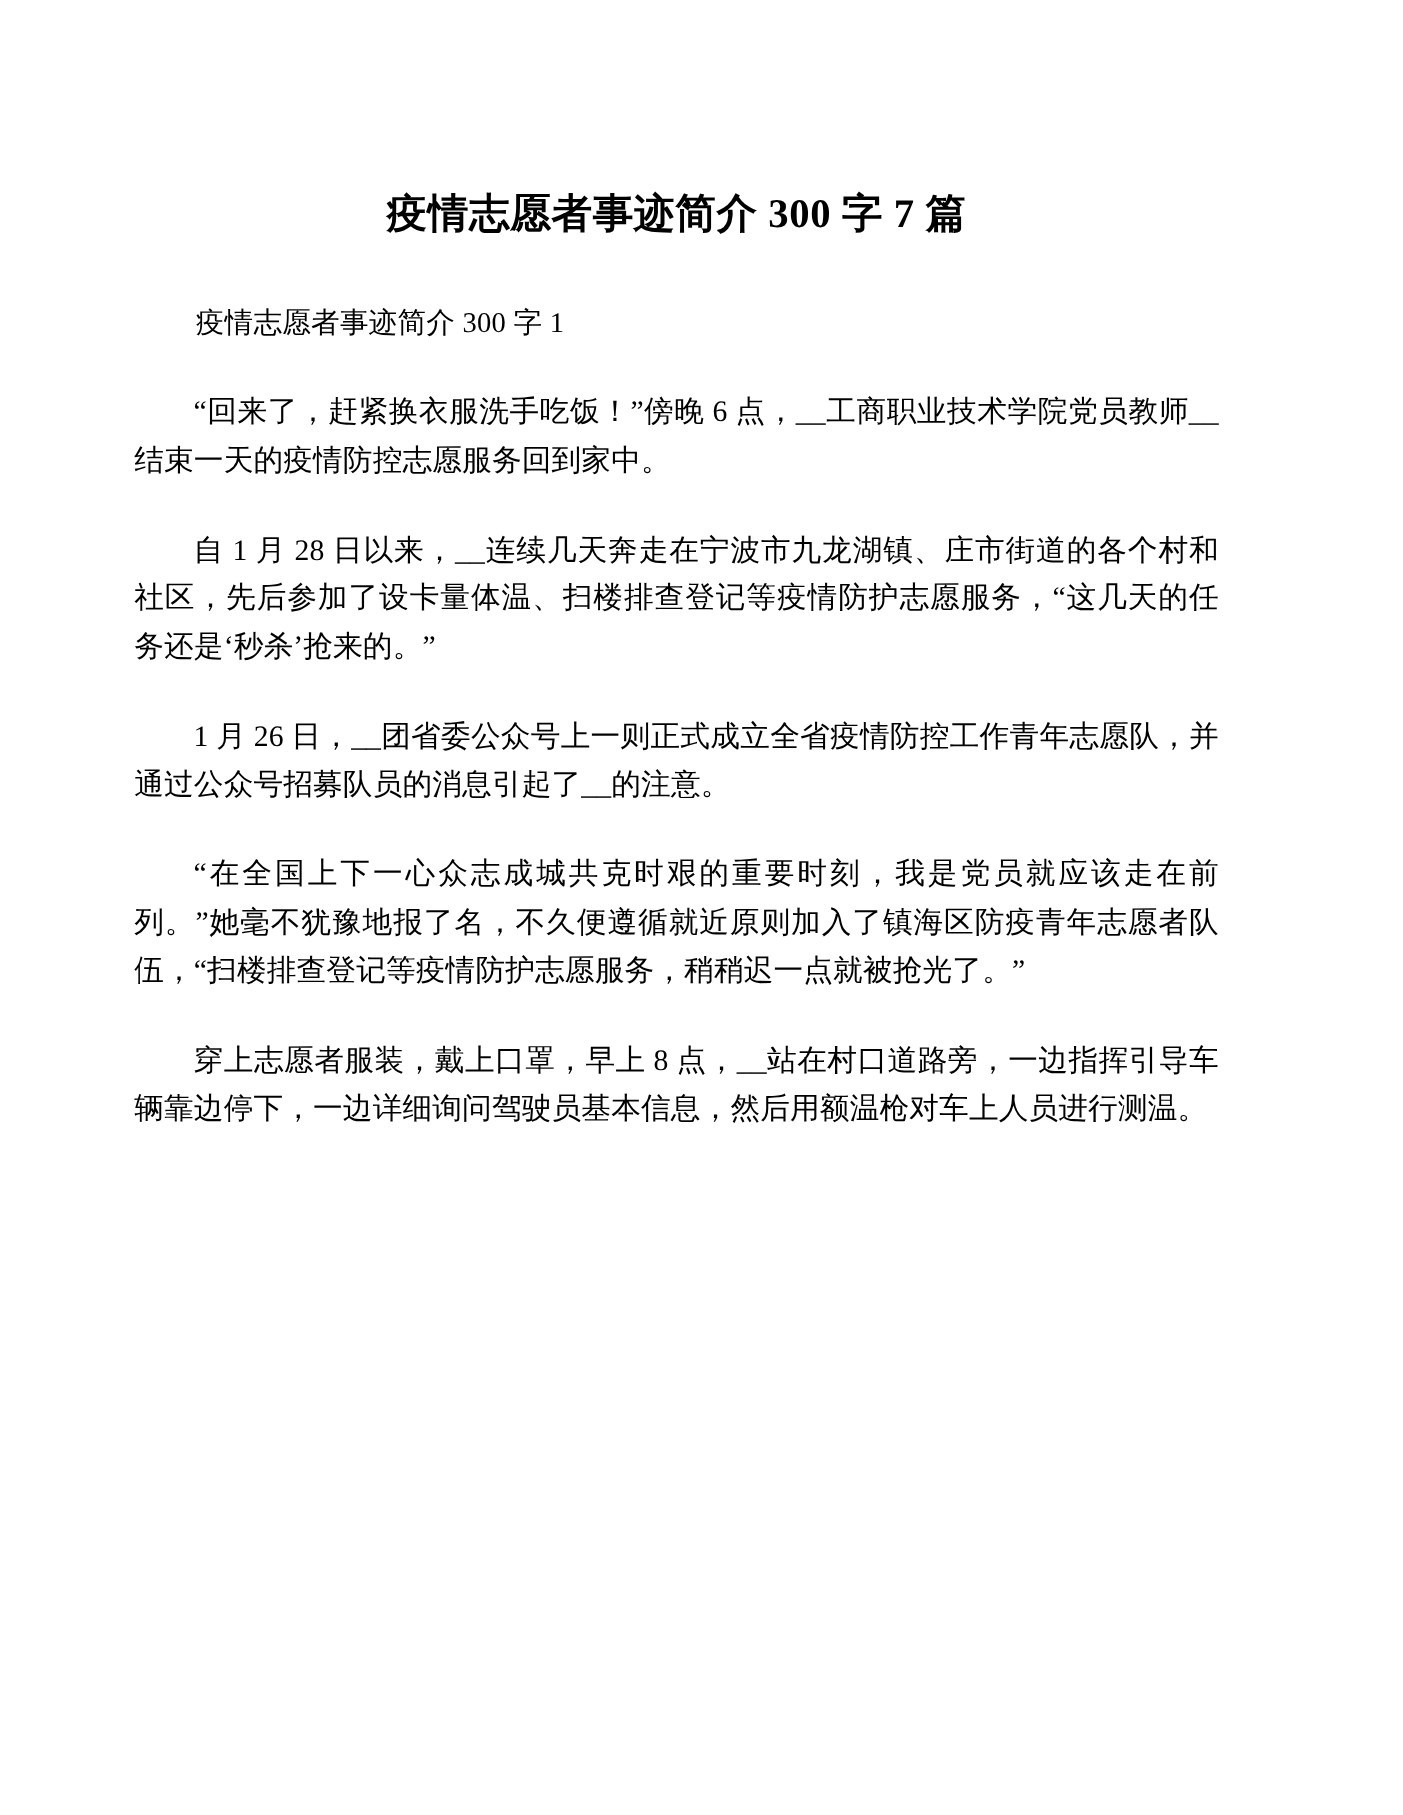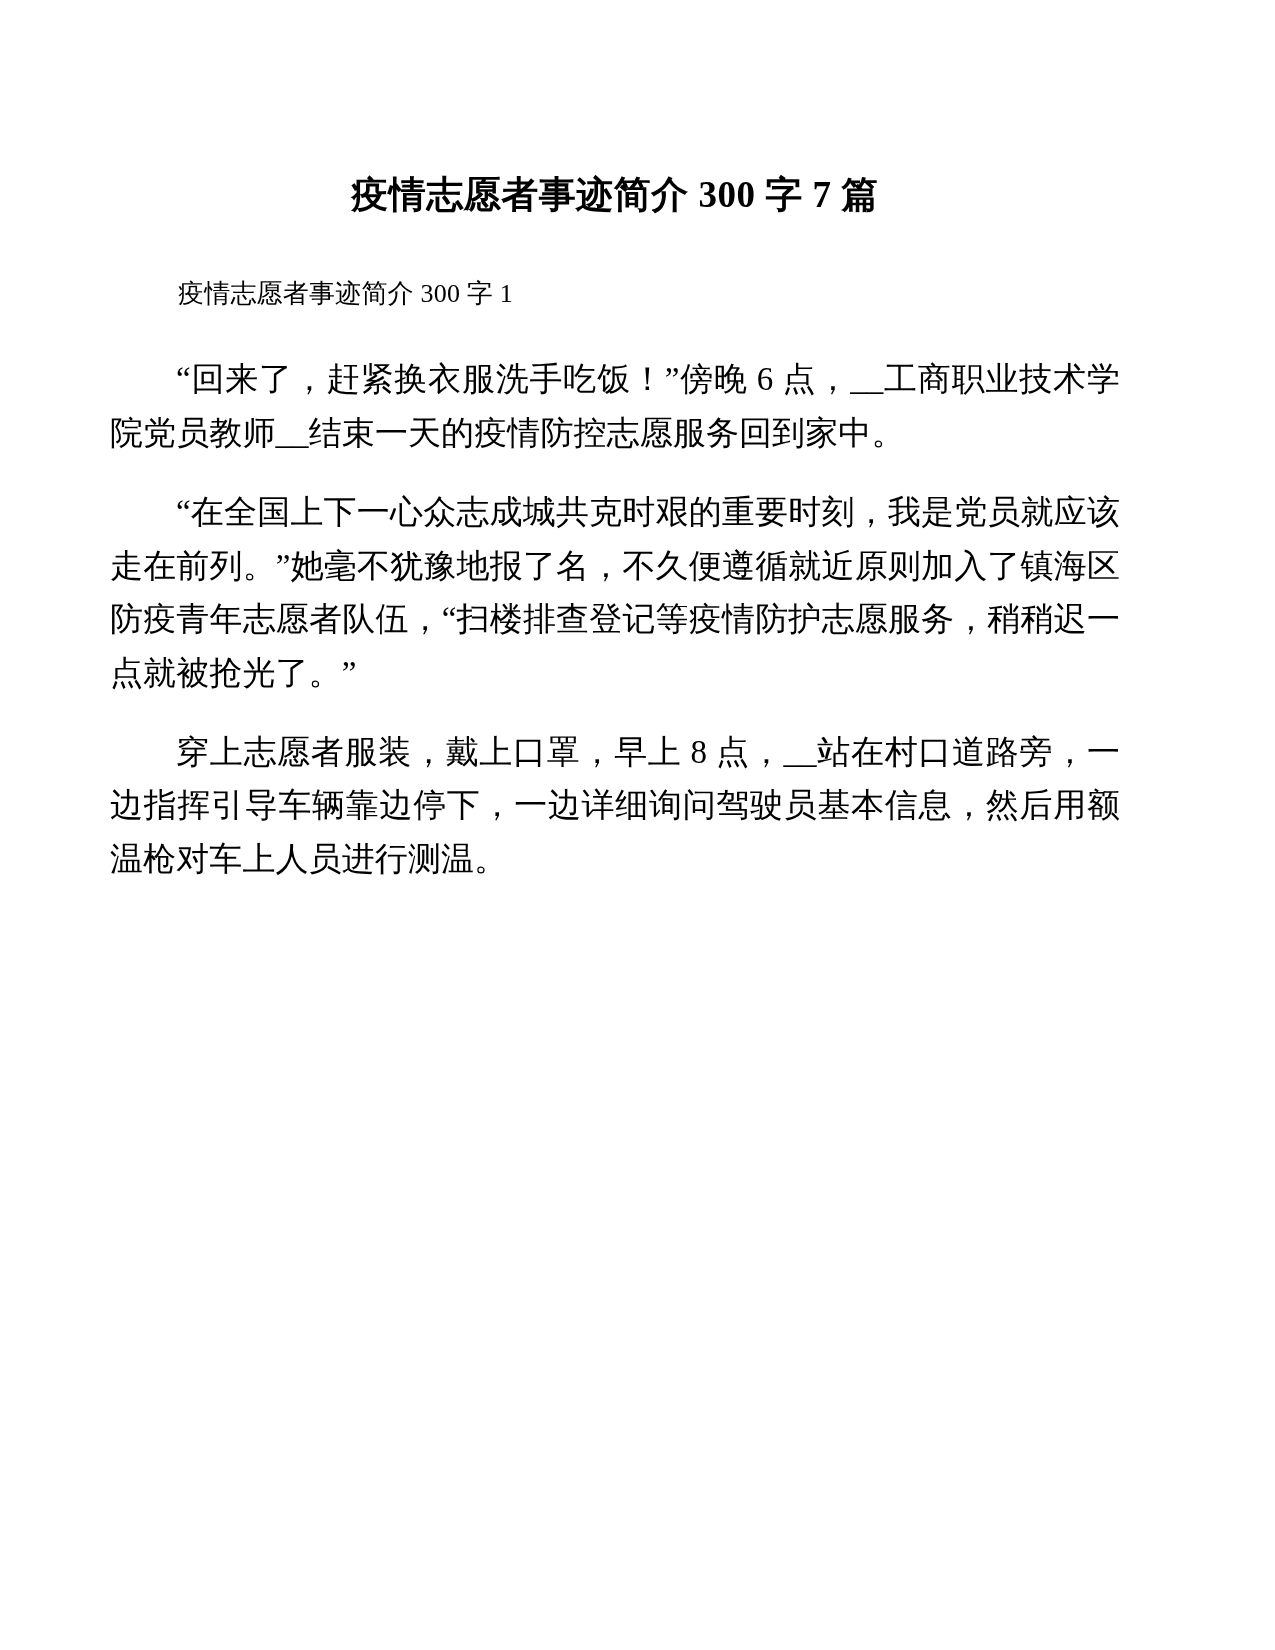--- a/index.html
+++ b/index.html
@@ -41,23 +41,23 @@
   }
   .subtitle {
     margin: 16px;
     padding-top: 40px;
     padding-left: 52px;
     font-size: 26px;
     line-height: 1.5;
     letter-spacing: 0.2px;
   }
   p.para {
-    margin: 0;
+    margin: 12px;
     padding-top: 26px;
-    font-size: 33px;
+    font-size: 27px;
     line-height: 1.62;
     text-align: justify;
     text-justify: inter-ideograph;
     text-indent: 2em;
     letter-spacing: 0.1px;
     word-break: break-all;
   }
   p.para:first-of-type {
     padding-top: 24px;
   }
@@ -66,17 +66,19 @@
 <body>
 
 <div class="page">
   <div class="content">
 
     <h1 class="doc-title">疫情志愿者事迹简介 300 字 7 篇</h1>
 
     <div class="subtitle">疫情志愿者事迹简介 300 字 1</div>
 
     <p class="para">“回来了，赶紧换衣服洗手吃饭！”傍晚 6 点，__工商职业技术学院党员教师__结束一天的疫情防控志愿服务回到家中。</p>
+    <p class="para">自 1 月 28 日以来，__连续几天奔走在宁波市九龙湖镇、庄市街道的各个村和社区，先后参加了设卡量体温、扫楼排查登记等疫情防护志愿服务，“这几天的任务还是‘秒杀’抢来的。”</p>
+    <p class="para">1 月 26 日，__团省委公众号上一则正式成立全省疫情防控工作青年志愿队，并通过公众号招募队员的消息引起了__的注意。</p>
     <p class="para">“在全国上下一心众志成城共克时艰的重要时刻，我是党员就应该走在前列。”她毫不犹豫地报了名，不久便遵循就近原则加入了镇海区防疫青年志愿者队伍，“扫楼排查登记等疫情防护志愿服务，稍稍迟一点就被抢光了。”</p>
     <p class="para">穿上志愿者服装，戴上口罩，早上 8 点，__站在村口道路旁，一边指挥引导车辆靠边停下，一边详细询问驾驶员基本信息，然后用额温枪对车上人员进行测温。</p>
 
   </div>
 </div>
 
 </body></html>

